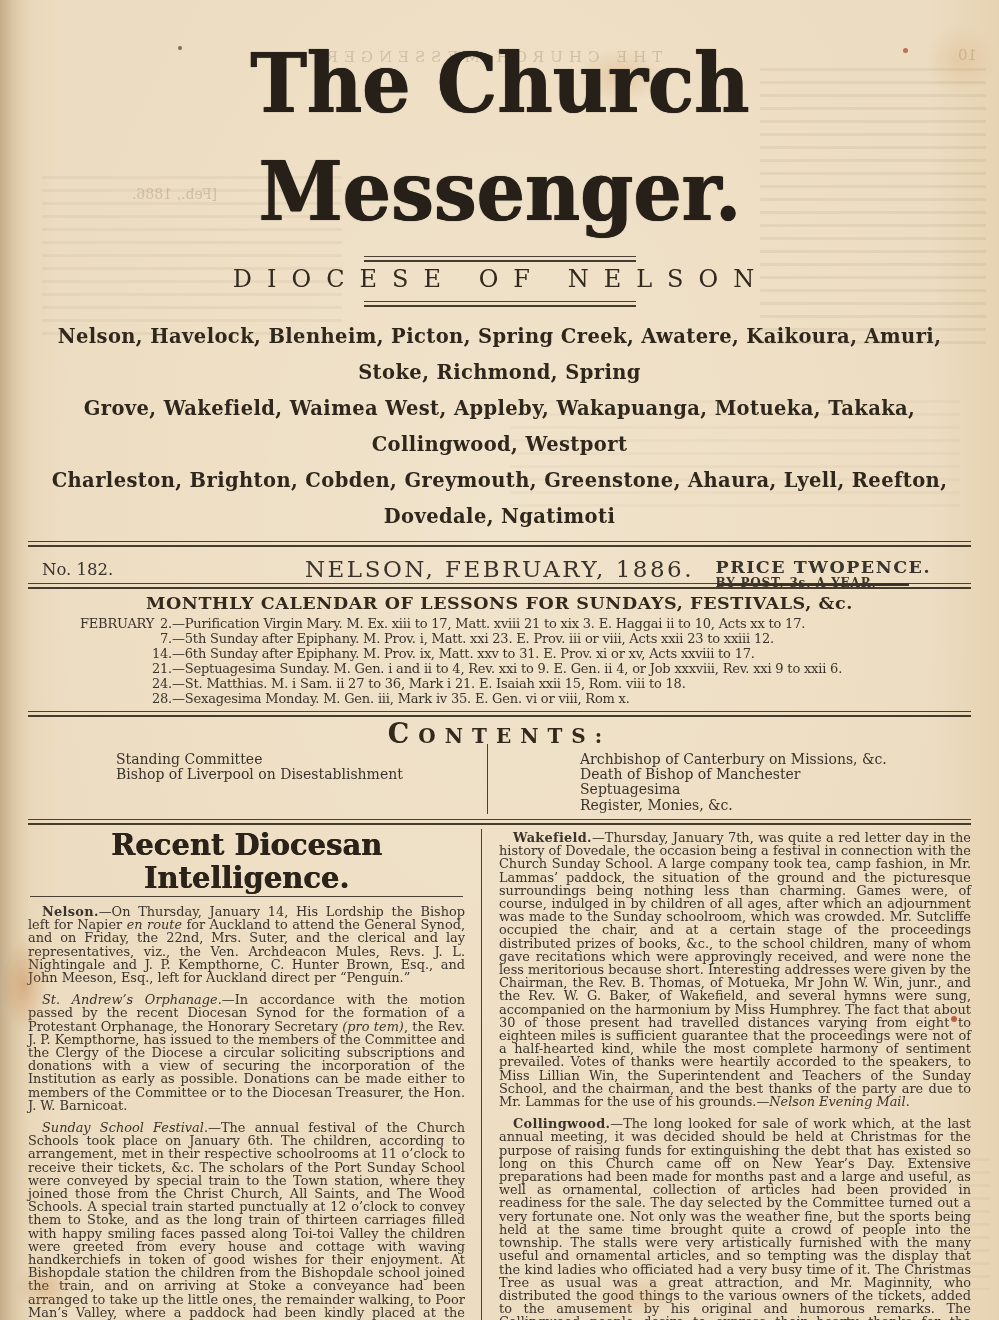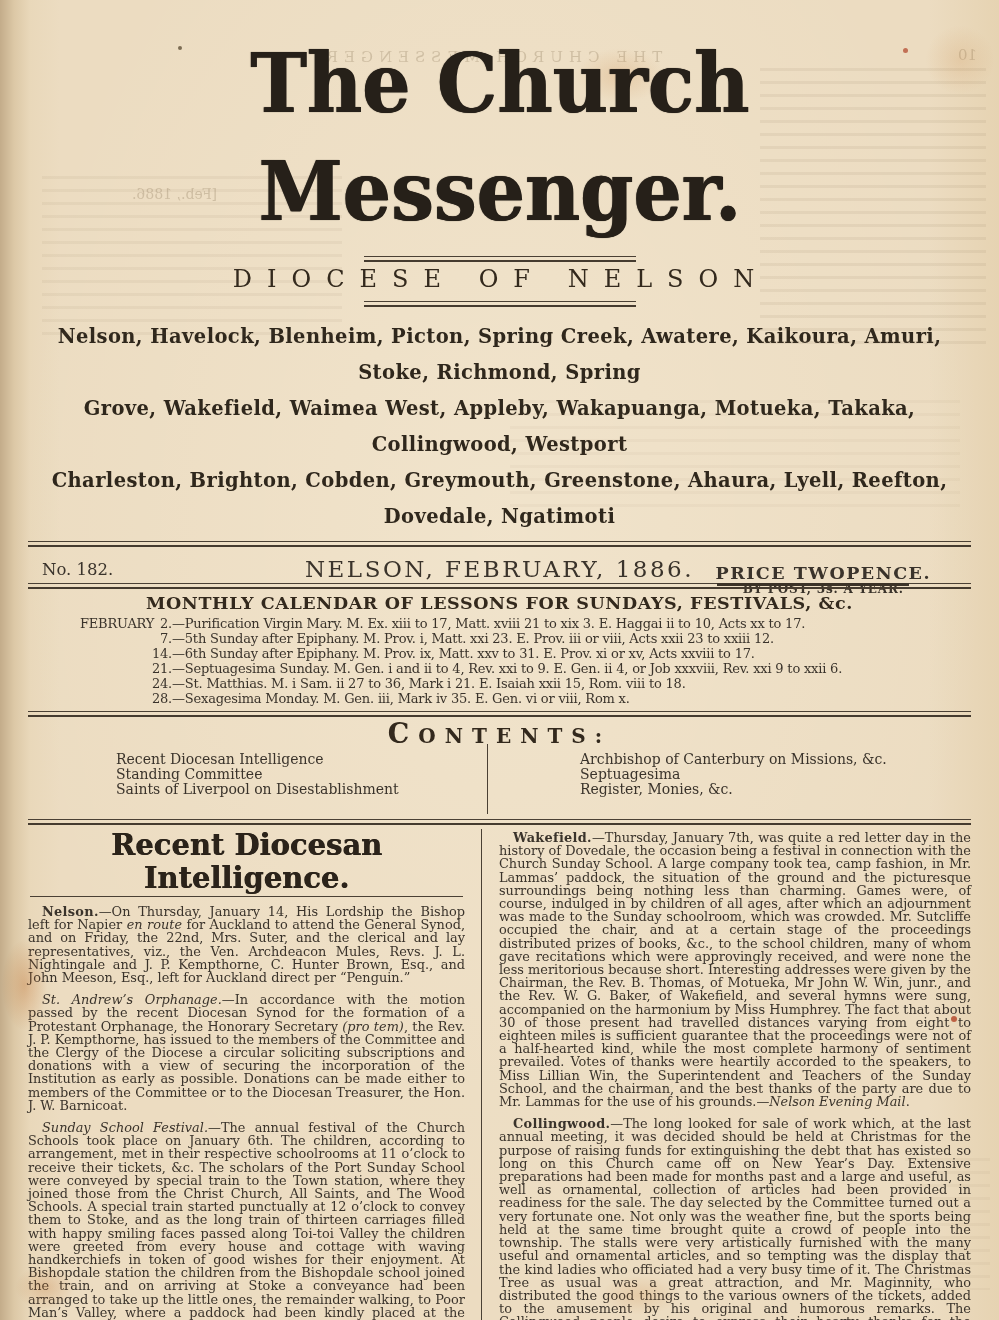--- a/index.html
+++ b/index.html
@@ -33,21 +33,21 @@
     transform:scaleY(1.08);
   }
   .diocese{margin-top:4px; text-align:center; font-size:24px; line-height:27px; letter-spacing:15px; color:#33291d; padding-left:3px;}
   .diocese-wrap .rulepair{margin-top:8px; margin-bottom:0;}
   
   .towns{margin:12px 40px 0; text-align:center; font-weight:700; font-size:19.5px; line-height:36px; color:#2f271c; letter-spacing:.4px;}
   
   .dateline{position:relative; height:30px; margin:6px 28px 0;}
   .issue-no{position:absolute; left:14px; top:7px; font-size:16.5px;}
   .date-center{position:absolute; left:0; right:0; top:3px; text-align:center; font-size:23px; letter-spacing:2.5px; font-weight:500;}
-  .priceblock{position:absolute; right:40px; top:10px; text-align:center;}
+  .priceblock{position:absolute; right:40px; top:4px; }
   .price-main{font-size:17.5px; font-weight:700; letter-spacing:1.5px;}
   .price-sub{font-size:12px; font-weight:700; letter-spacing:.8px; margin-top:-1px;}
   
   .cal-title{margin:5px 0 0; text-align:center; font-size:17.5px; line-height:18px; font-weight:700; letter-spacing:.6px; color:#33291d;}
   .cal-rows{margin:4px 30px 0;}
   .cal-row{display:flex; font-size:13px; line-height:15px; letter-spacing:-.2px; white-space:nowrap;}
   .cal-month{width:112px; padding-left:50px; font-weight:500; box-sizing:border-box;}
   .cal-day{width:30px; text-align:right;}
   .cal-text{flex:1;}
   
@@ -160,27 +160,27 @@
         </div>
     </div>
   </section>
 
   <div class="rulepair full" style="margin-top:5px;"></div>
 
   <section>
     <h2 class="contents-title">CONTENTS:</h2>
     <div class="contents-cols">
       <ul class="contents-col left">
-        <li>Recent Diocesan Intelligence</li>
         <li>Standing Committee</li>
-        <li>Saints of Liverpool on Disestablishment</li>
+        <li>Bishop of Liverpool on Disestablishment</li>
       </ul>
       <div class="contents-divider"></div>
       <ul class="contents-col right">
         <li>Archbishop of Canterbury on Missions, &amp;c.</li>
+        <li>Death of Bishop of Manchester</li>
         <li>Septuagesima</li>
         <li>Register, Monies, &amp;c.</li>
       </ul>
     </div>
   </section>
 
   <div class="rulepair full" style="margin-top:5px;"></div>
 
   <div class="body-cols">
 

